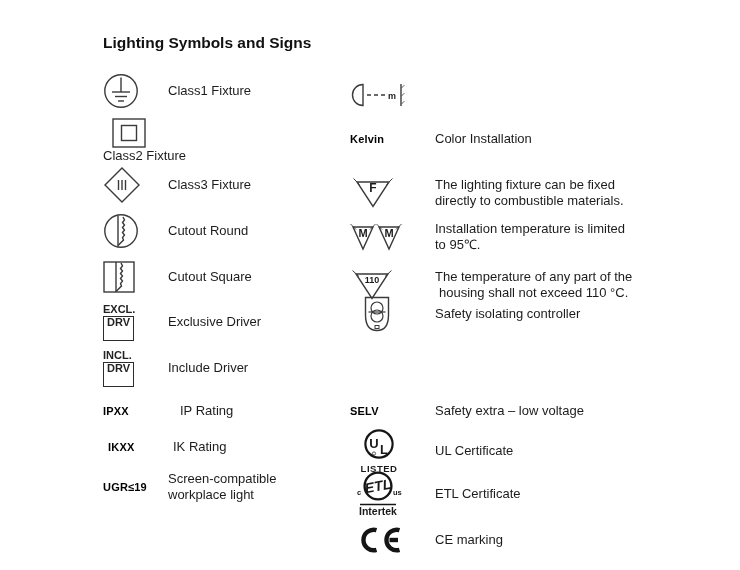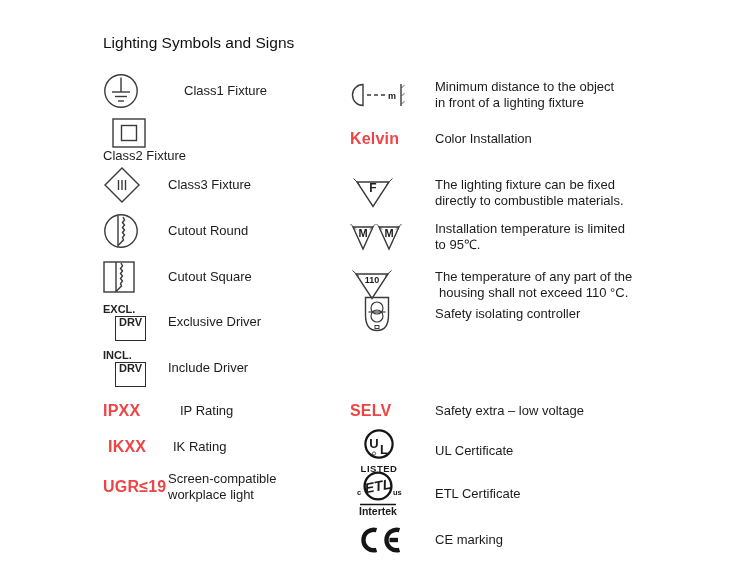--- a/index.html
+++ b/index.html
@@ -2,48 +2,48 @@
 <html><head>
 <meta charset="utf-8">
 <style>
   html,body { margin:0; padding:0; background:#fff; }
   .page {
     position:relative; width:740px; height:570px; background:#ffffff;
     font-family:"Liberation Sans", sans-serif; color:#1a1a1a; overflow:hidden;
   }
   .title {
     position:absolute; left:103px; top:34px; margin:0;
-    font-size:15.5px; font-weight:normal; color:#111;
+    font-size:15.5px; font-weight:bold; color:#111;
   }
   .row { position:absolute; display:flex; align-items:center; height:44px; }
   .icon-cell { flex:0 0 auto; display:flex; align-items:center; }
   .w65 { width:65px; }
   .w85 { width:85px; }
   .label { font-size:13px; line-height:16px; white-space:pre-line; color:#1c1c1c; }
-  .text-icon { font-weight:bold; font-size:16px; letter-spacing:0.2px; color:#ef4444; }
+  .text-icon { font-weight:bold; font-size:11px; letter-spacing:0.2px; color:#000000; }
   svg.sym { stroke:#3a3a3a; fill:none; stroke-width:1.4; }
   svg.sym.bold { stroke:#151515; }
   svg.sym text {
     stroke:none; fill:#1a1a1a;
     font-family:"Liberation Sans", sans-serif;
   }
   .drv-icon {
     display:flex; flex-direction:column; align-items:flex-start;
     font-weight:bold; font-size:11px; line-height:11px; color:#222;
   }
-  .drv-box { border:1.4px solid #2c2c2c; padding:0 3px 12px 3px; margin-top:1px;margin-left:12px; }
+  .drv-box { border:1.4px solid #2c2c2c; padding:0 3px 12px 3px; margin-top:1px; }
 </style>
 </head>
 <body>
 
 <div class="page">
 
   <h1 class="title">Lighting Symbols and Signs</h1>
 
-  <div class="row" style="left:103px; top:69px;gap:16px;">
+  <div class="row" style="left:103px; top:69px;">
     <div class="icon-cell w65">
       <svg class="sym" width="36" height="36" viewBox="0 0 36 36">
         <circle cx="18" cy="18" r="16.2"></circle>
         <line x1="18" y1="4.5" x2="18" y2="19"></line>
         <line x1="9" y1="19" x2="27" y2="19"></line>
         <line x1="12" y1="23.5" x2="24" y2="23.5"></line>
         <line x1="15" y1="28" x2="21" y2="28"></line>
       </svg>
     </div>
     <div class="label">Class1 Fixture</div>
@@ -140,22 +140,20 @@
       <svg class="sym" width="58" height="26" viewBox="0 0 58 26">
         <path d="M13 2.5 A 10.5 10.5 0 0 0 13 23.5 Z"></path>
         <line x1="17" y1="13" x2="36" y2="13" stroke-dasharray="4 3"></line>
         <text x="38" y="16.5" font-size="9" font-weight="bold">m</text>
         <line x1="51" y1="2" x2="51" y2="24"></line>
         <line x1="51.5" y1="6" x2="54.5" y2="3" stroke-width="0.8"></line>
         <line x1="51.5" y1="14" x2="54.5" y2="11" stroke-width="0.8"></line>
         <line x1="51.5" y1="22" x2="54.5" y2="19" stroke-width="0.8"></line>
       </svg>
     </div>
-    <div class="label">Minimum distance to the object
-in front of a lighting fixture</div>
   </div>
 
   <div class="row" style="left:350px; top:117px;">
     <div class="icon-cell w85">
       <span class="text-icon">Kelvin</span>
     </div>
     <div class="label">Color Installation</div>
   </div>
 
   <div class="row" style="left:350px; top:171px;">

